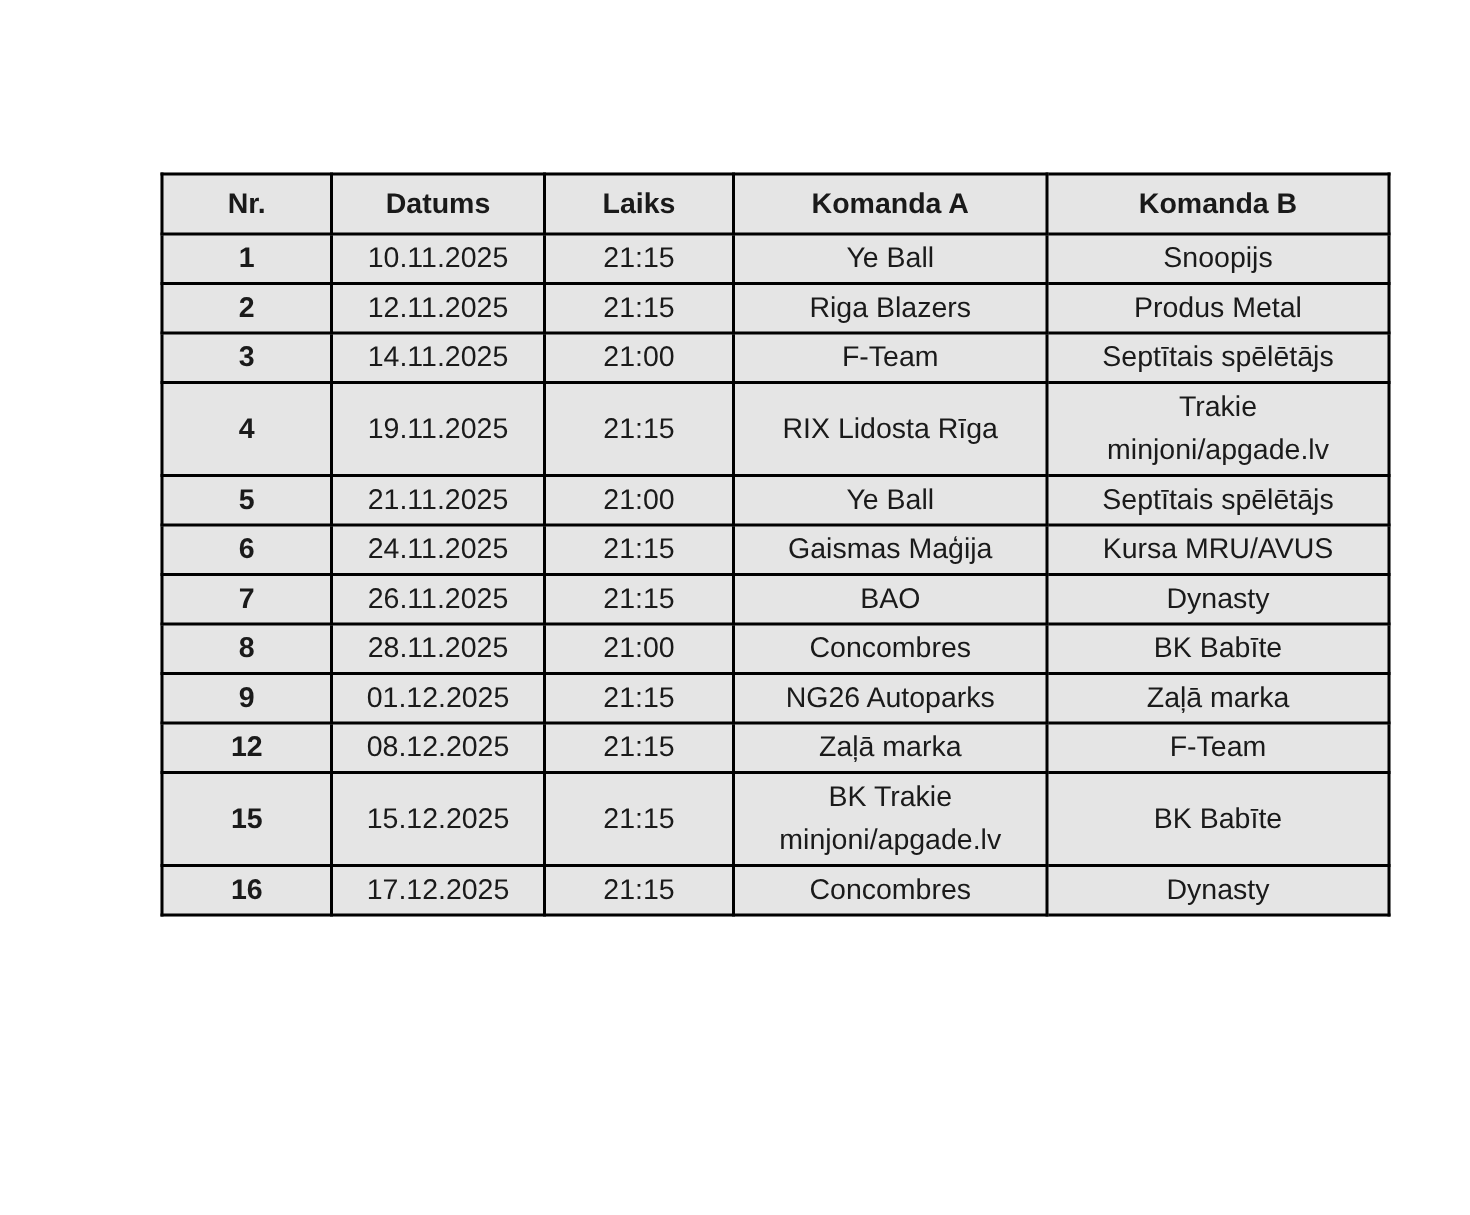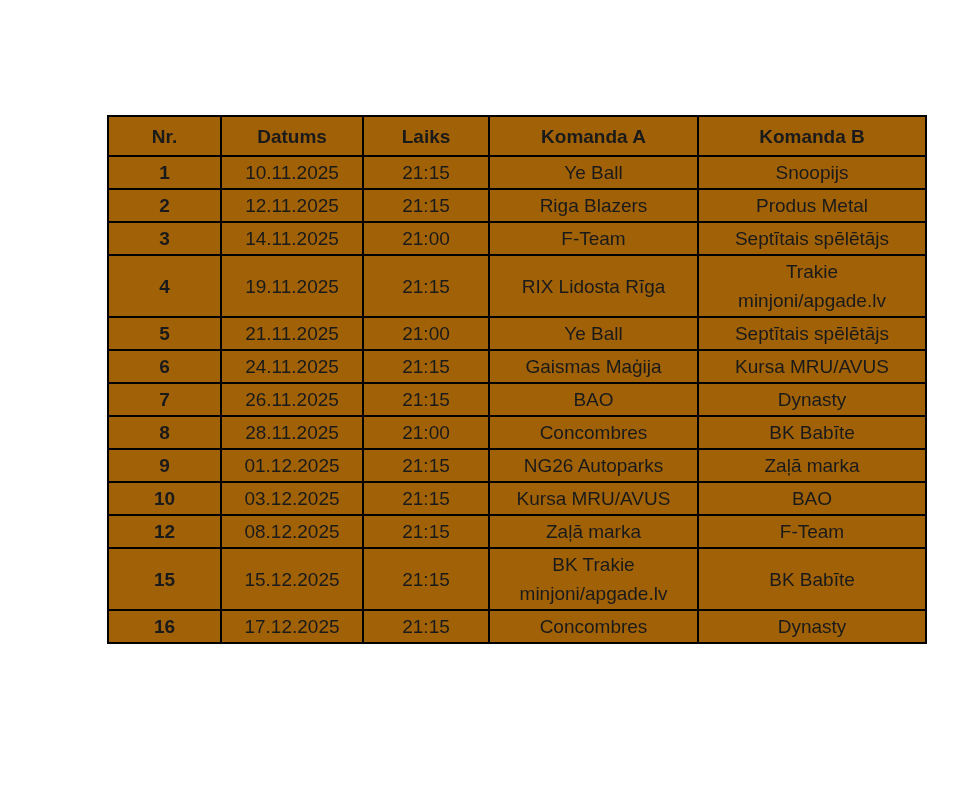--- a/index.html
+++ b/index.html
@@ -23,21 +23,21 @@
   }
   .table-wrap {
     position: absolute;
     left: 107px;
     top: 115px;
   }
   table.schedule {
     border-collapse: collapse;
     table-layout: fixed;
     width: 768px;
-    background: #a16207;
+    background: #e5e5e5;
     padding-left: 40px;
   }
   table.schedule th,
   table.schedule td {
     border: 2px solid #000000;
     text-align: center;
     vertical-align: middle;
     padding: 1px 4px;
     font-size: 19px;
     line-height: 29px;
@@ -135,27 +135,20 @@
             <td class="c-kb">BK Babīte</td>
           </tr>
           <tr>
             <td class="c-nr">9</td>
             <td class="c-dat">01.12.2025</td>
             <td class="c-lai">21:15</td>
             <td class="c-ka">NG26 Autoparks</td>
             <td class="c-kb">Zaļā marka</td>
           </tr>
           <tr>
-            <td class="c-nr">10</td>
-            <td class="c-dat">03.12.2025</td>
-            <td class="c-lai">21:15</td>
-            <td class="c-ka">Kursa MRU/AVUS</td>
-            <td class="c-kb">BAO</td>
-          </tr>
-          <tr>
             <td class="c-nr">12</td>
             <td class="c-dat">08.12.2025</td>
             <td class="c-lai">21:15</td>
             <td class="c-ka">Zaļā marka</td>
             <td class="c-kb">F-Team</td>
           </tr>
           <tr>
             <td class="c-nr">15</td>
             <td class="c-dat">15.12.2025</td>
             <td class="c-lai">21:15</td>

